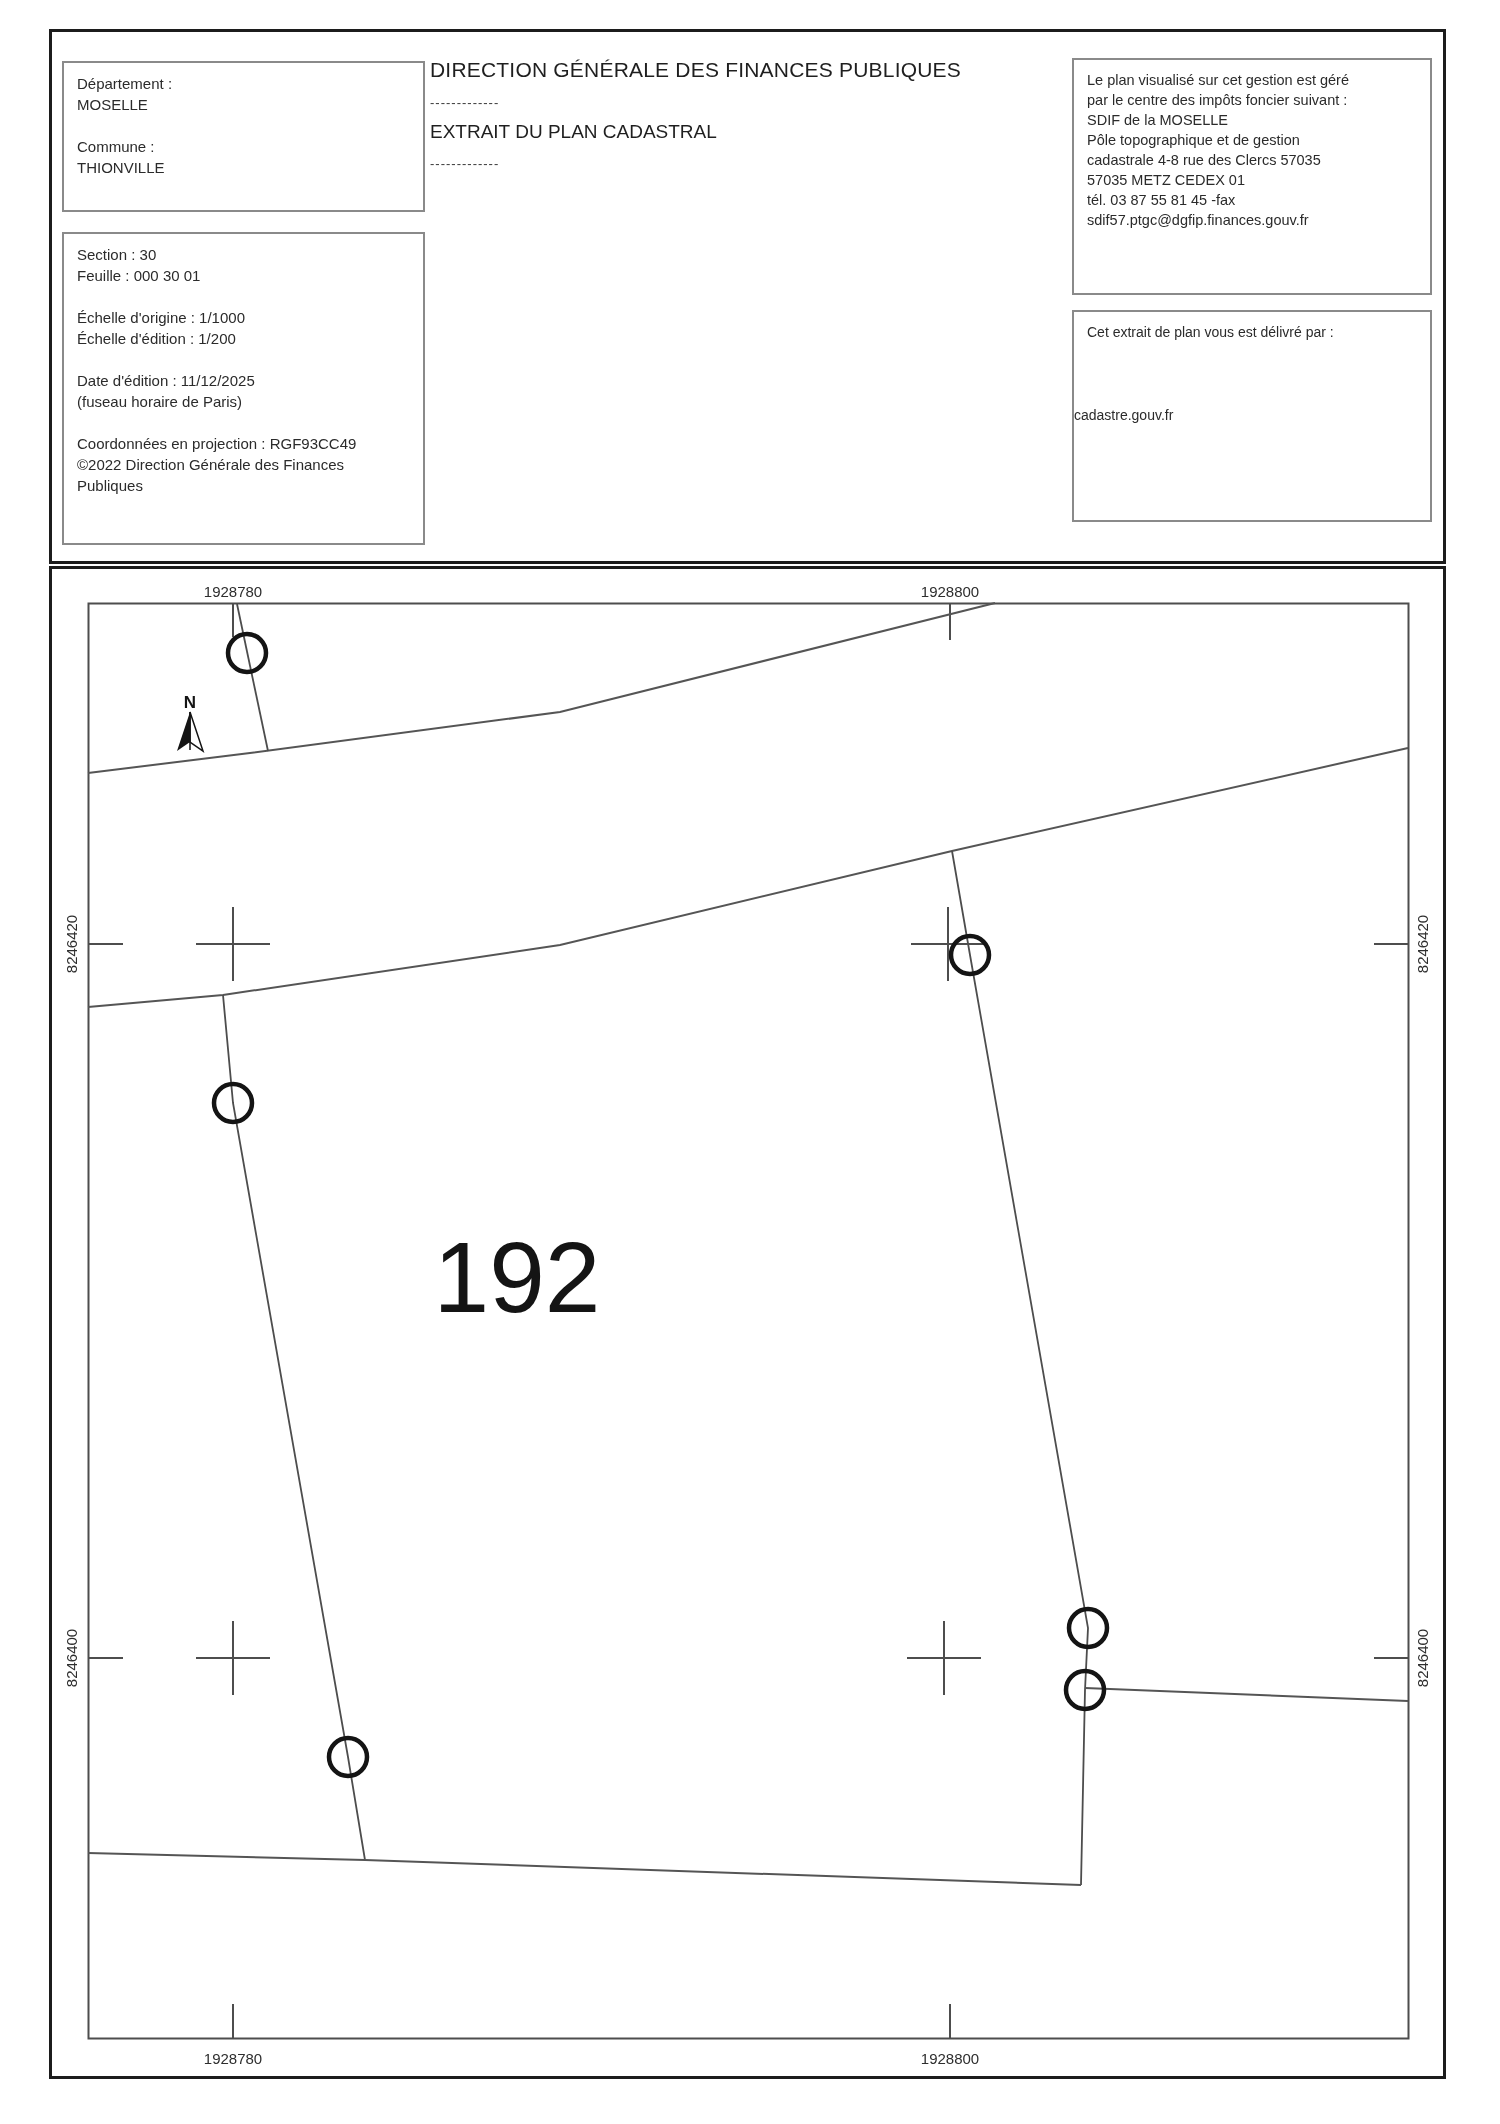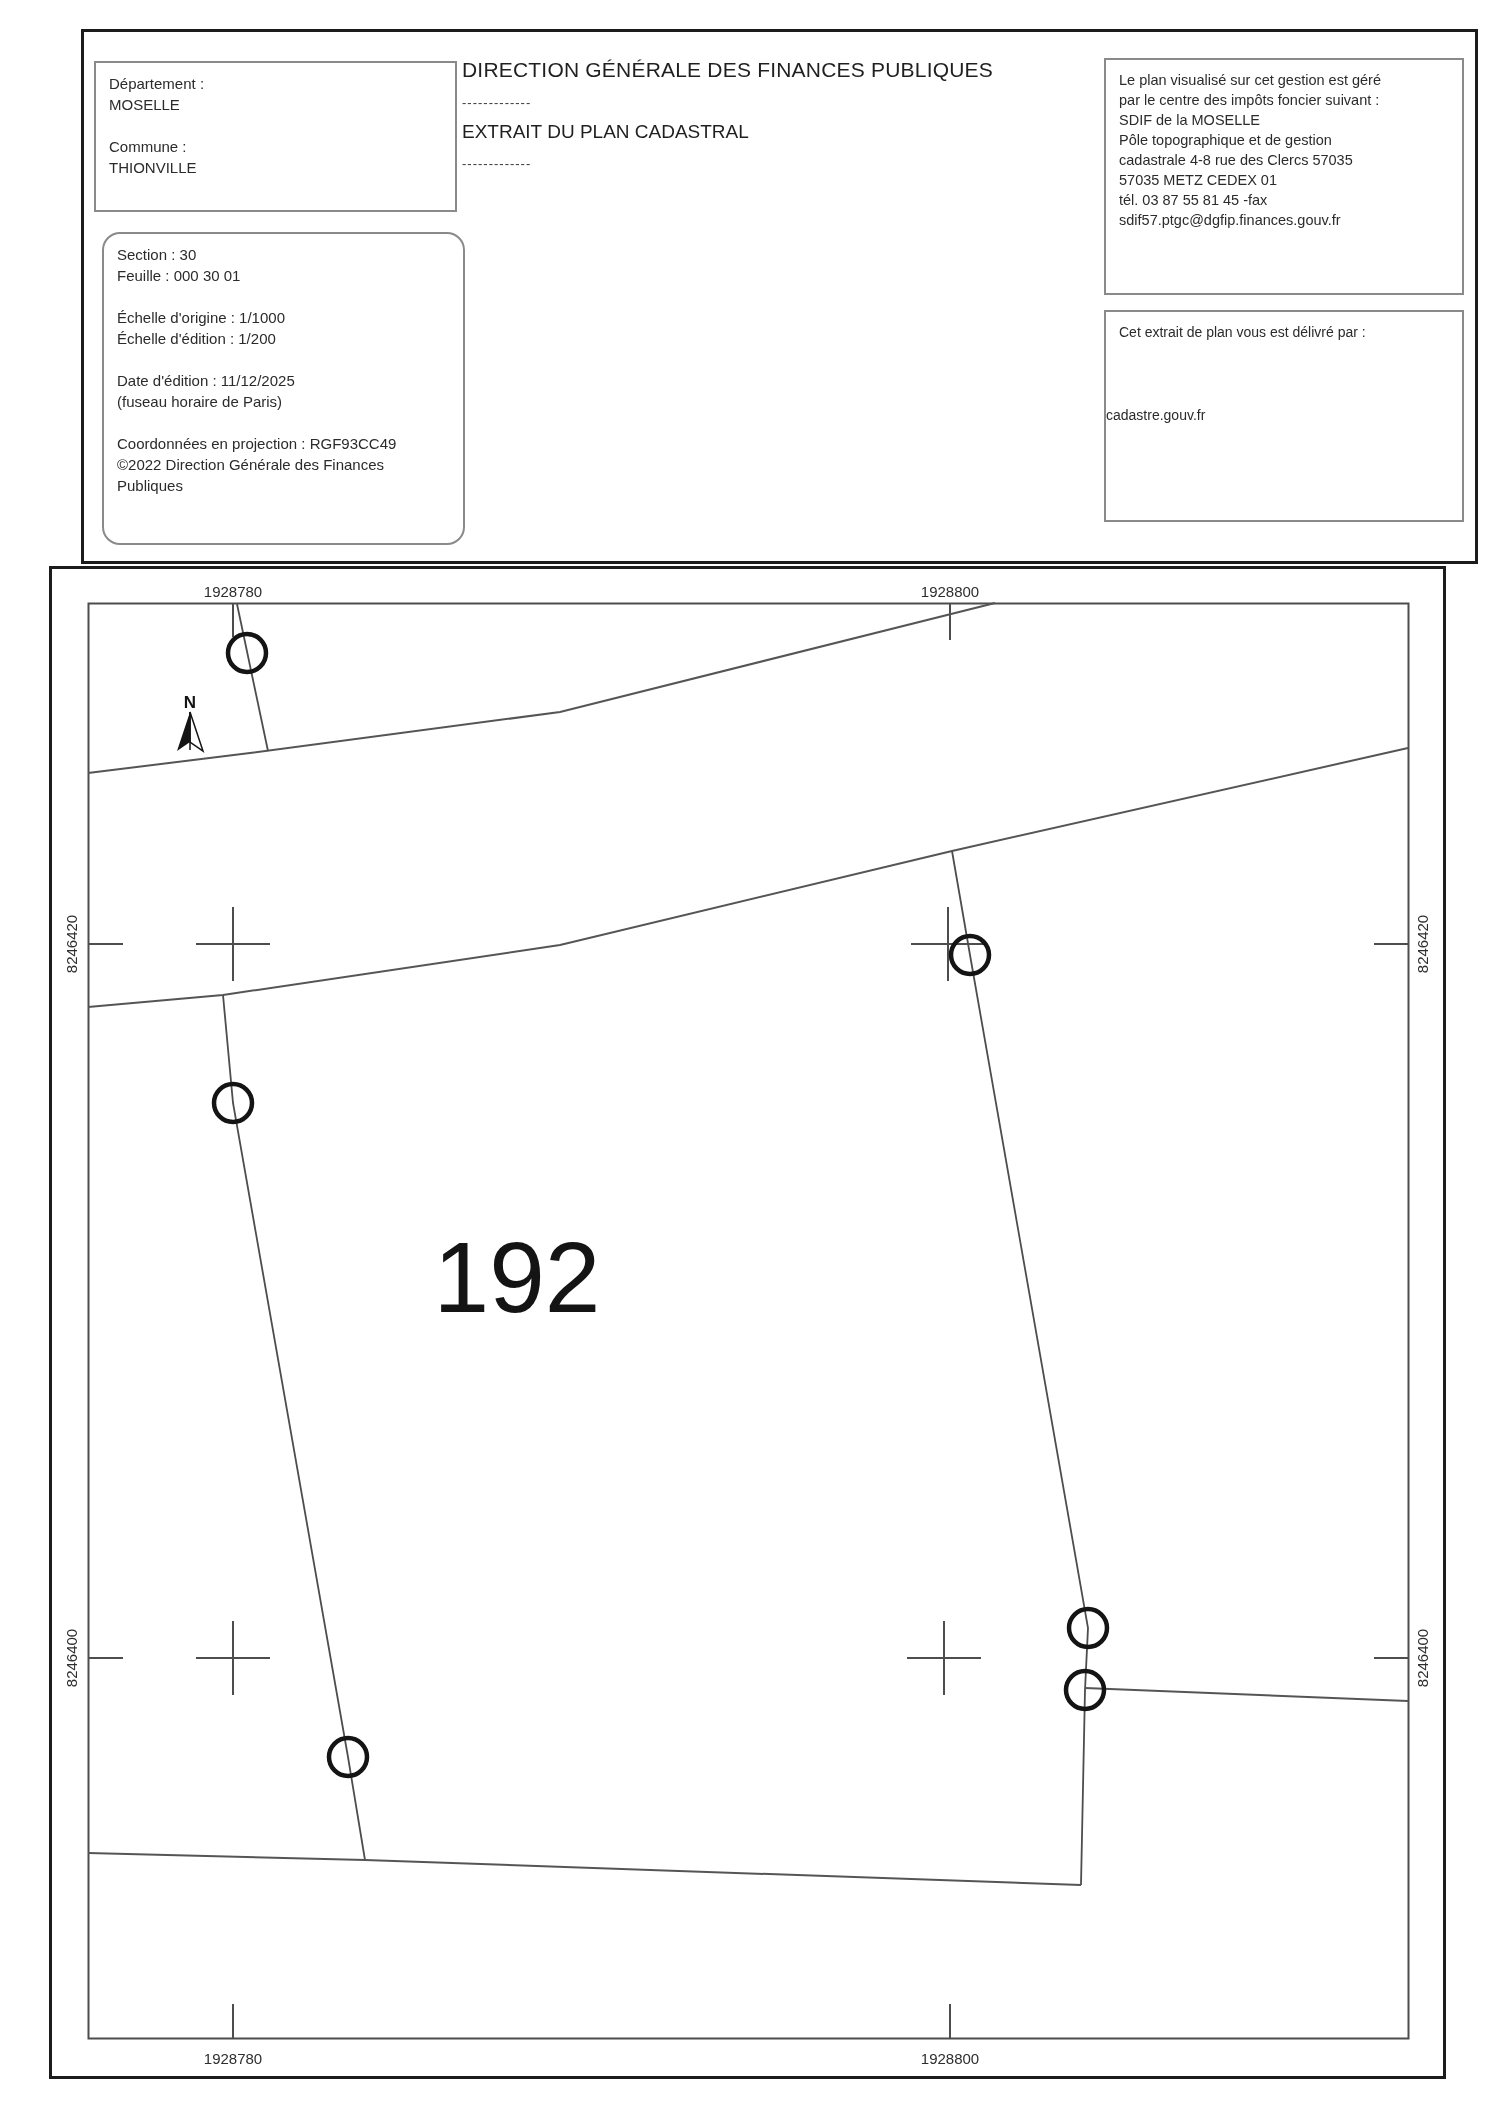--- a/index.html
+++ b/index.html
@@ -9,21 +9,21 @@
     font-family:"Liberation Sans", sans-serif;
     position:relative;
     color:#2b2b2b;
   }
   .section {
     position:absolute;
     border:3px solid #1c1c1c;
     background:#ffffff;
     box-sizing:border-box;
   }
-  #header-section { left:49px; top:29px;  width:1397px; height:535px;margin-left:32px; }
+  #header-section { left:49px; top:29px;  width:1397px; height:535px; }
   #map-section    { left:49px; top:566px; width:1397px; height:1513px; }
 
   .box {
     position:absolute;
     border:2px solid #8a8a8a;
     box-sizing:border-box;
     padding:10px 13px;
     font-size:15px;
     background:#fff;
   }
@@ -58,21 +58,21 @@
 <div id="header-section" class="section">
 
   <div id="box-commune" class="box" style="left:10px; top:29px;">
     <div class="tline">Département :</div>
     <div class="tline">MOSELLE</div>
     <div class="tline"></div>
     <div class="tline">Commune :</div>
     <div class="tline">THIONVILLE</div>
   </div>
 
-  <div id="box-sheet" class="box" style="left:18px; top:200px;border-radius:18px;">
+  <div id="box-sheet" class="box" style="left:10px; top:200px;">
     <div class="tline">Section : 30</div>
     <div class="tline">Feuille : 000 30 01</div>
     <div class="tline"></div>
     <div class="tline">Échelle d'origine : 1/1000</div>
     <div class="tline">Échelle d'édition : 1/200</div>
     <div class="tline"></div>
     <div class="tline">Date d'édition : 11/12/2025</div>
     <div class="tline">(fuseau horaire de Paris)</div>
     <div class="tline"></div>
     <div class="tline">Coordonnées en projection : RGF93CC49</div>

